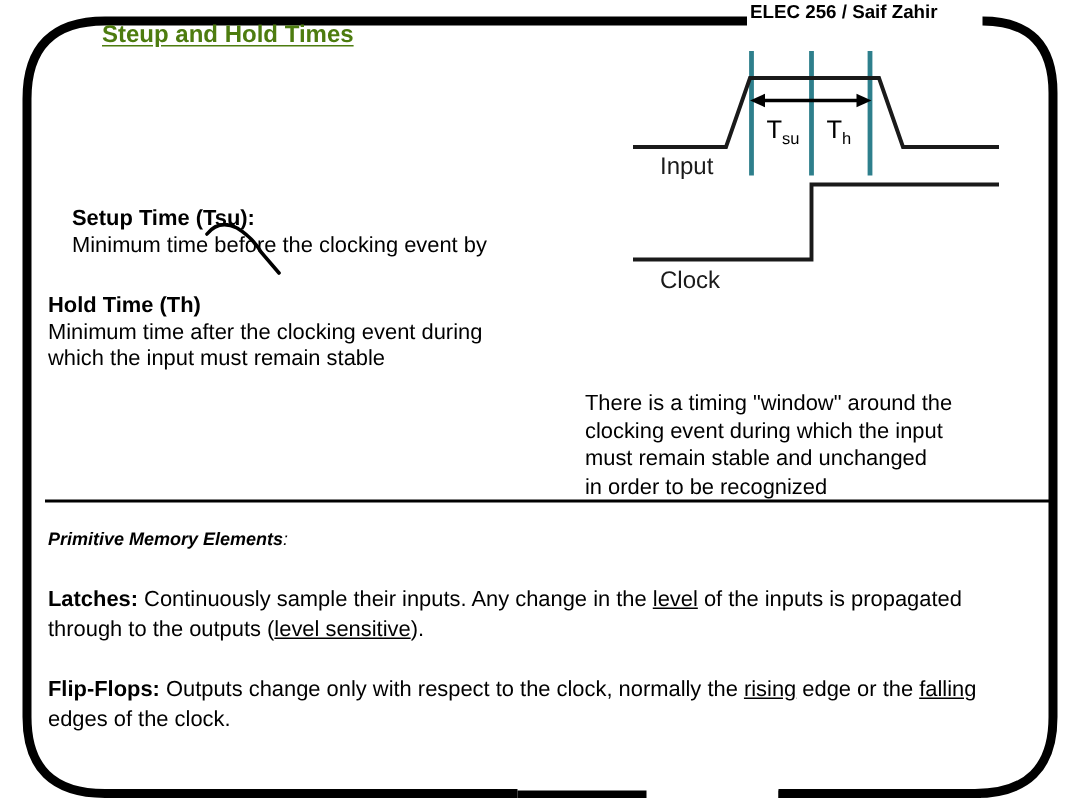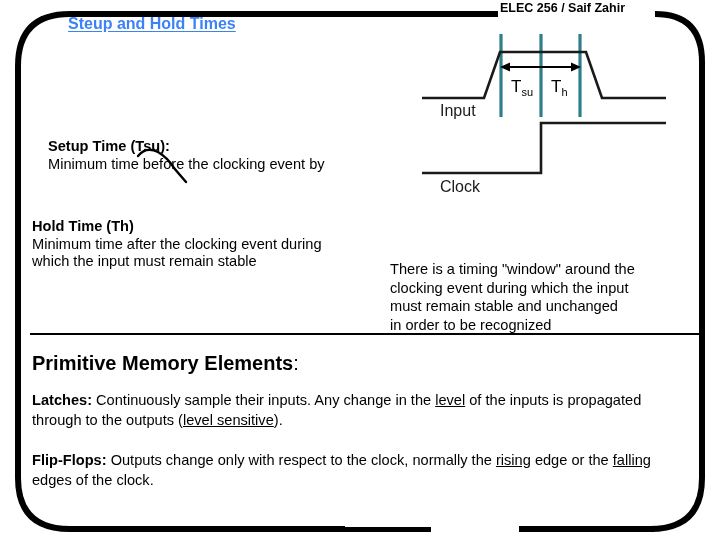--- a/index.html
+++ b/index.html
@@ -39,21 +39,21 @@
     white-space: nowrap;
   }
 
   
   .slide-title {
     position: absolute;
     left: 68px;
     top: 15px;
     font-size: 16px;
     font-weight: bold;
-    color: #3b82f6;
+    color: #4d7c0f;
     text-decoration: underline;
     text-underline-offset: 2px;
     white-space: nowrap;
   }
 
   
   .textblock {
     position: absolute;
     color: #000000;
     font-size: 14.6px;
@@ -69,22 +69,23 @@
     font-size: 14.6px;
     line-height: 20px;
   }
   .prose b { font-weight: bold; }
 
   
   .section-head {
     position: absolute;
     left: 32px;
     top: 352px;
-    font-size: 20px;
-    color: #000000;
+    font-size: 12px;
+    color: #000000;
+    font-style: italic;
   }
   .section-head b { font-weight: bold; }
 
   
   .divider {
     position: absolute;
     left: 30px;
     top: 333px;
     width: 670px;
     height: 0;
@@ -162,21 +163,21 @@
 
   <div class="textblock" style="left:48px; top:138px;">
     <div class="lead">Setup Time (Tsu):</div>
     <div>Minimum time before the clocking event by</div>
   </div>
 
   <svg class="annotation" viewBox="0 0 110 62" xmlns="http://www.w3.org/2000/svg">
     <path d="M 10 18 Q 18 8 30 14 Q 40 20 46 30 L 58 44" fill="none" stroke="#000000" stroke-width="2.4" stroke-linecap="round"></path>
   </svg>
 
-  <div class="textblock" style="left:32px; top:218px;">
+  <div class="textblock" style="left:32px; top:196px;">
     <div class="lead">Hold Time (Th)</div>
     <div>Minimum time after the clocking event during</div>
     <div>which the input must remain stable</div>
   </div>
 
   <div class="textblock" style="left:390px; top:260px; line-height:18.5px;">
     <div>There is a timing "window" around the</div>
     <div>clocking event during which the input</div>
     <div>must remain stable and unchanged</div>
     <div>in order to be recognized</div>

